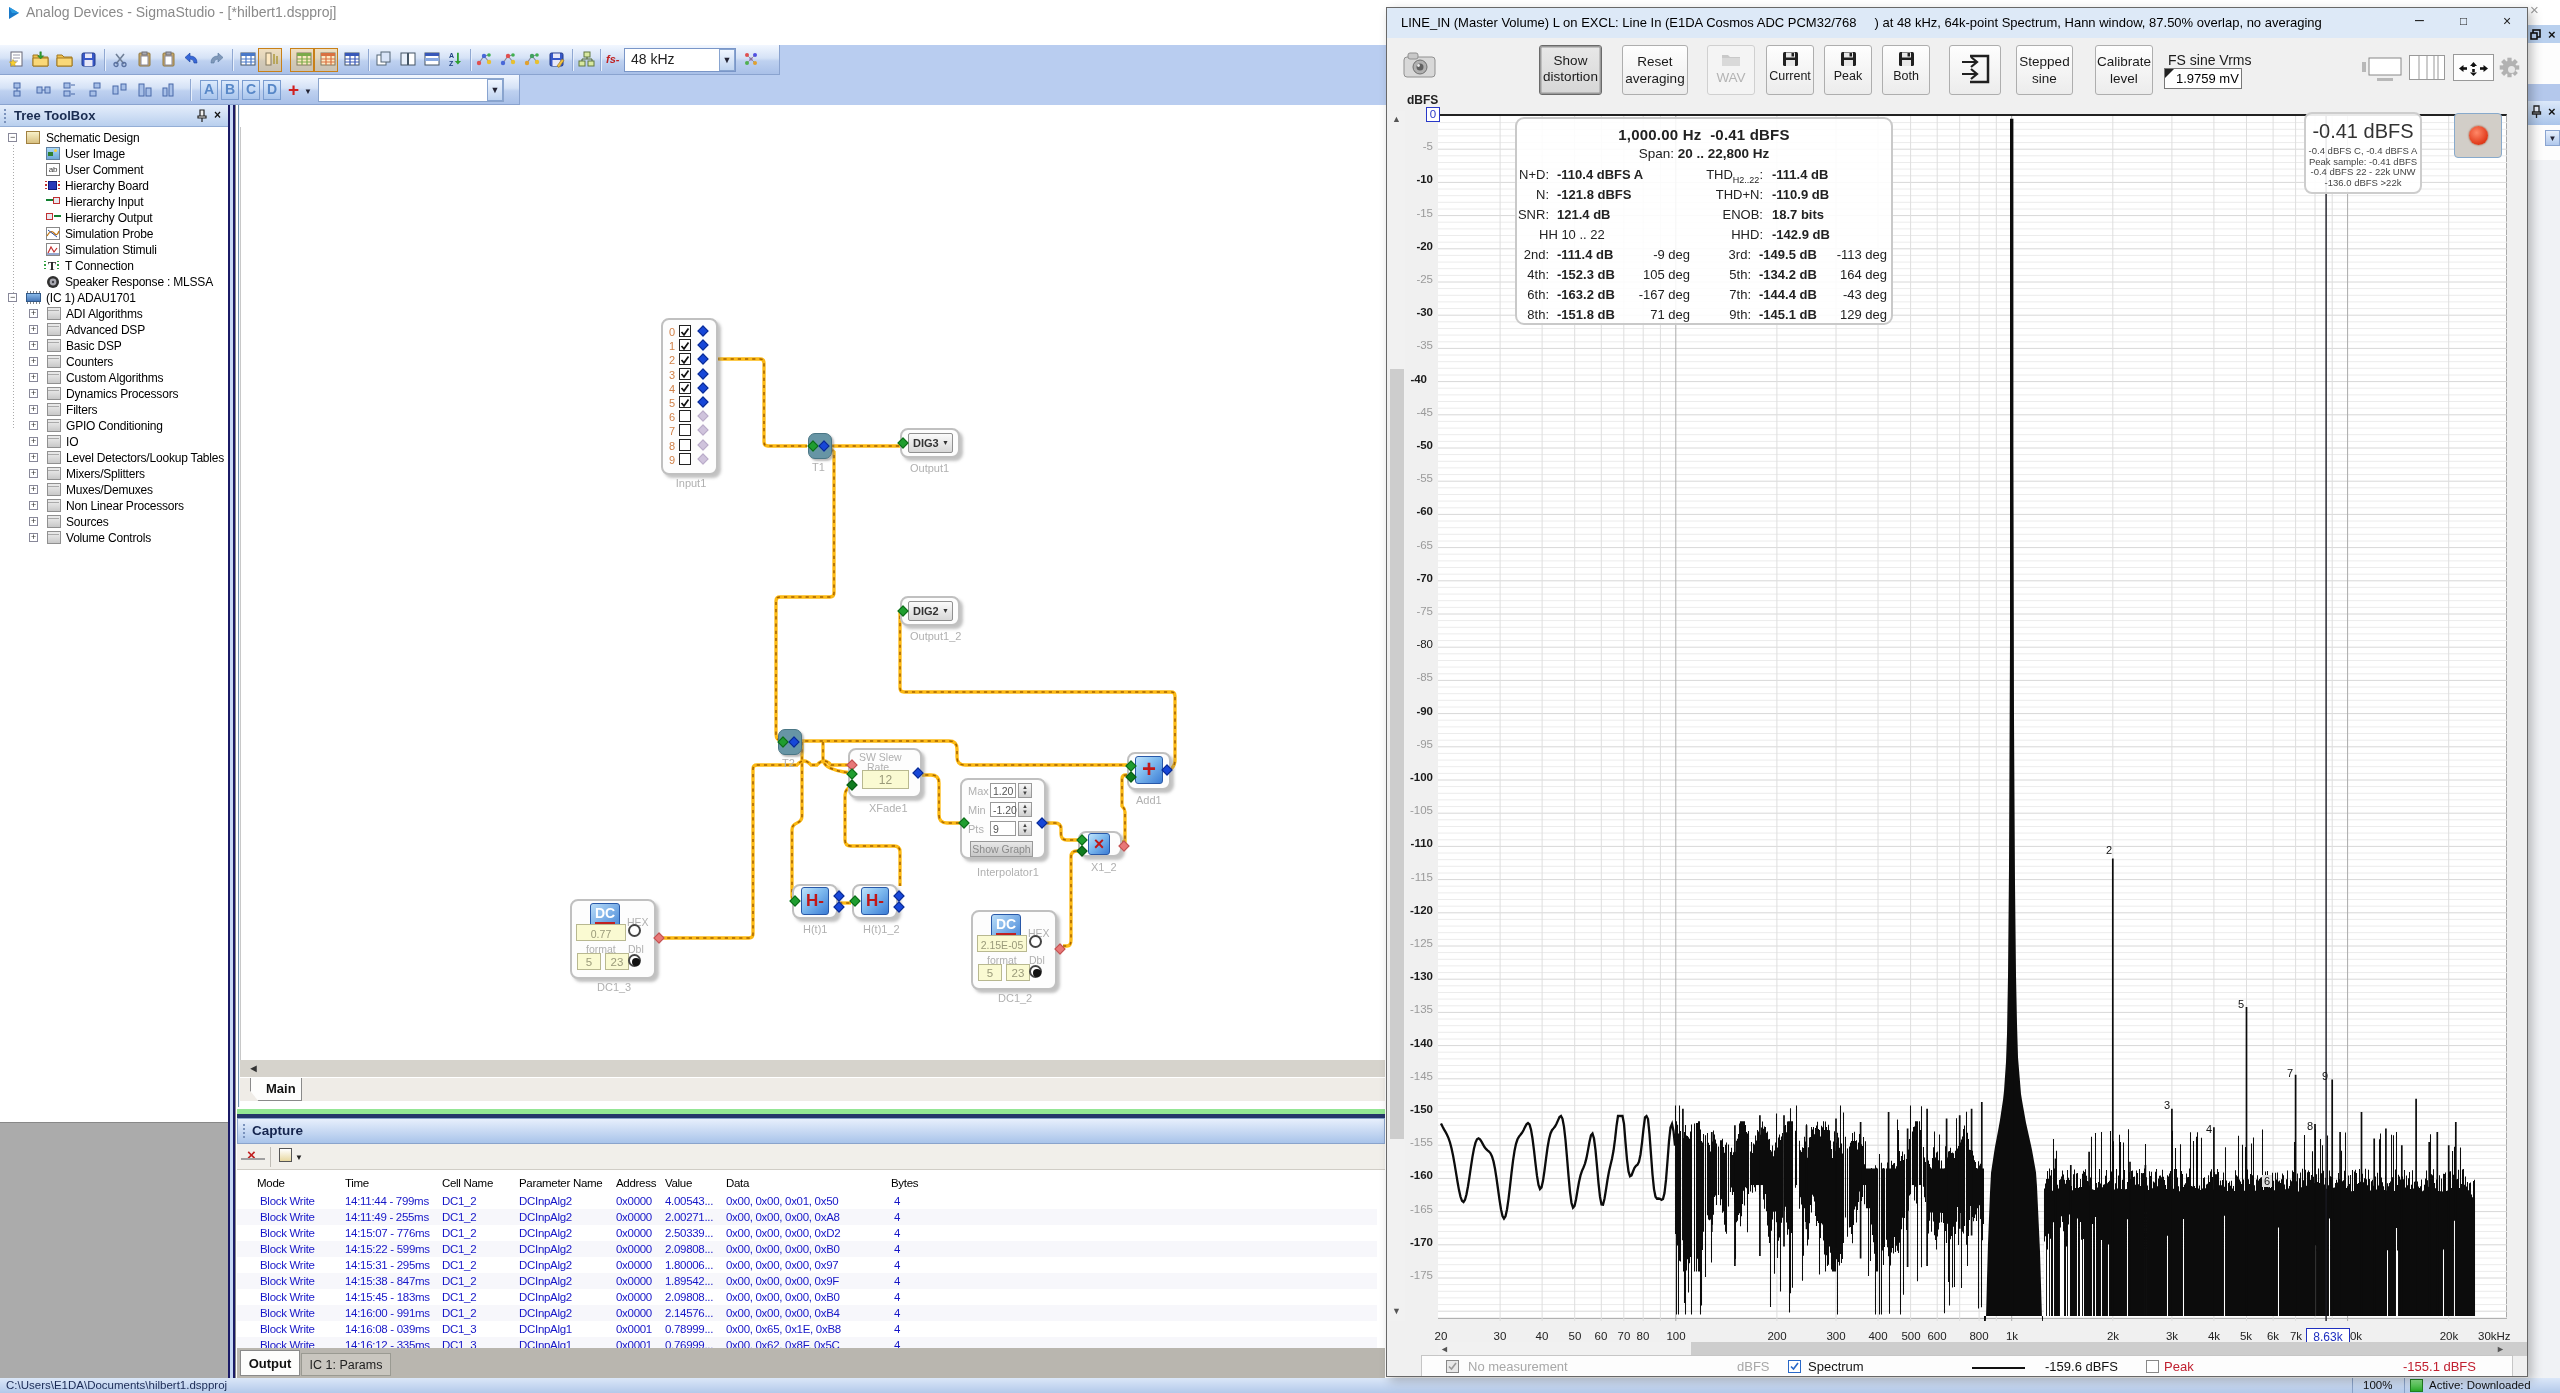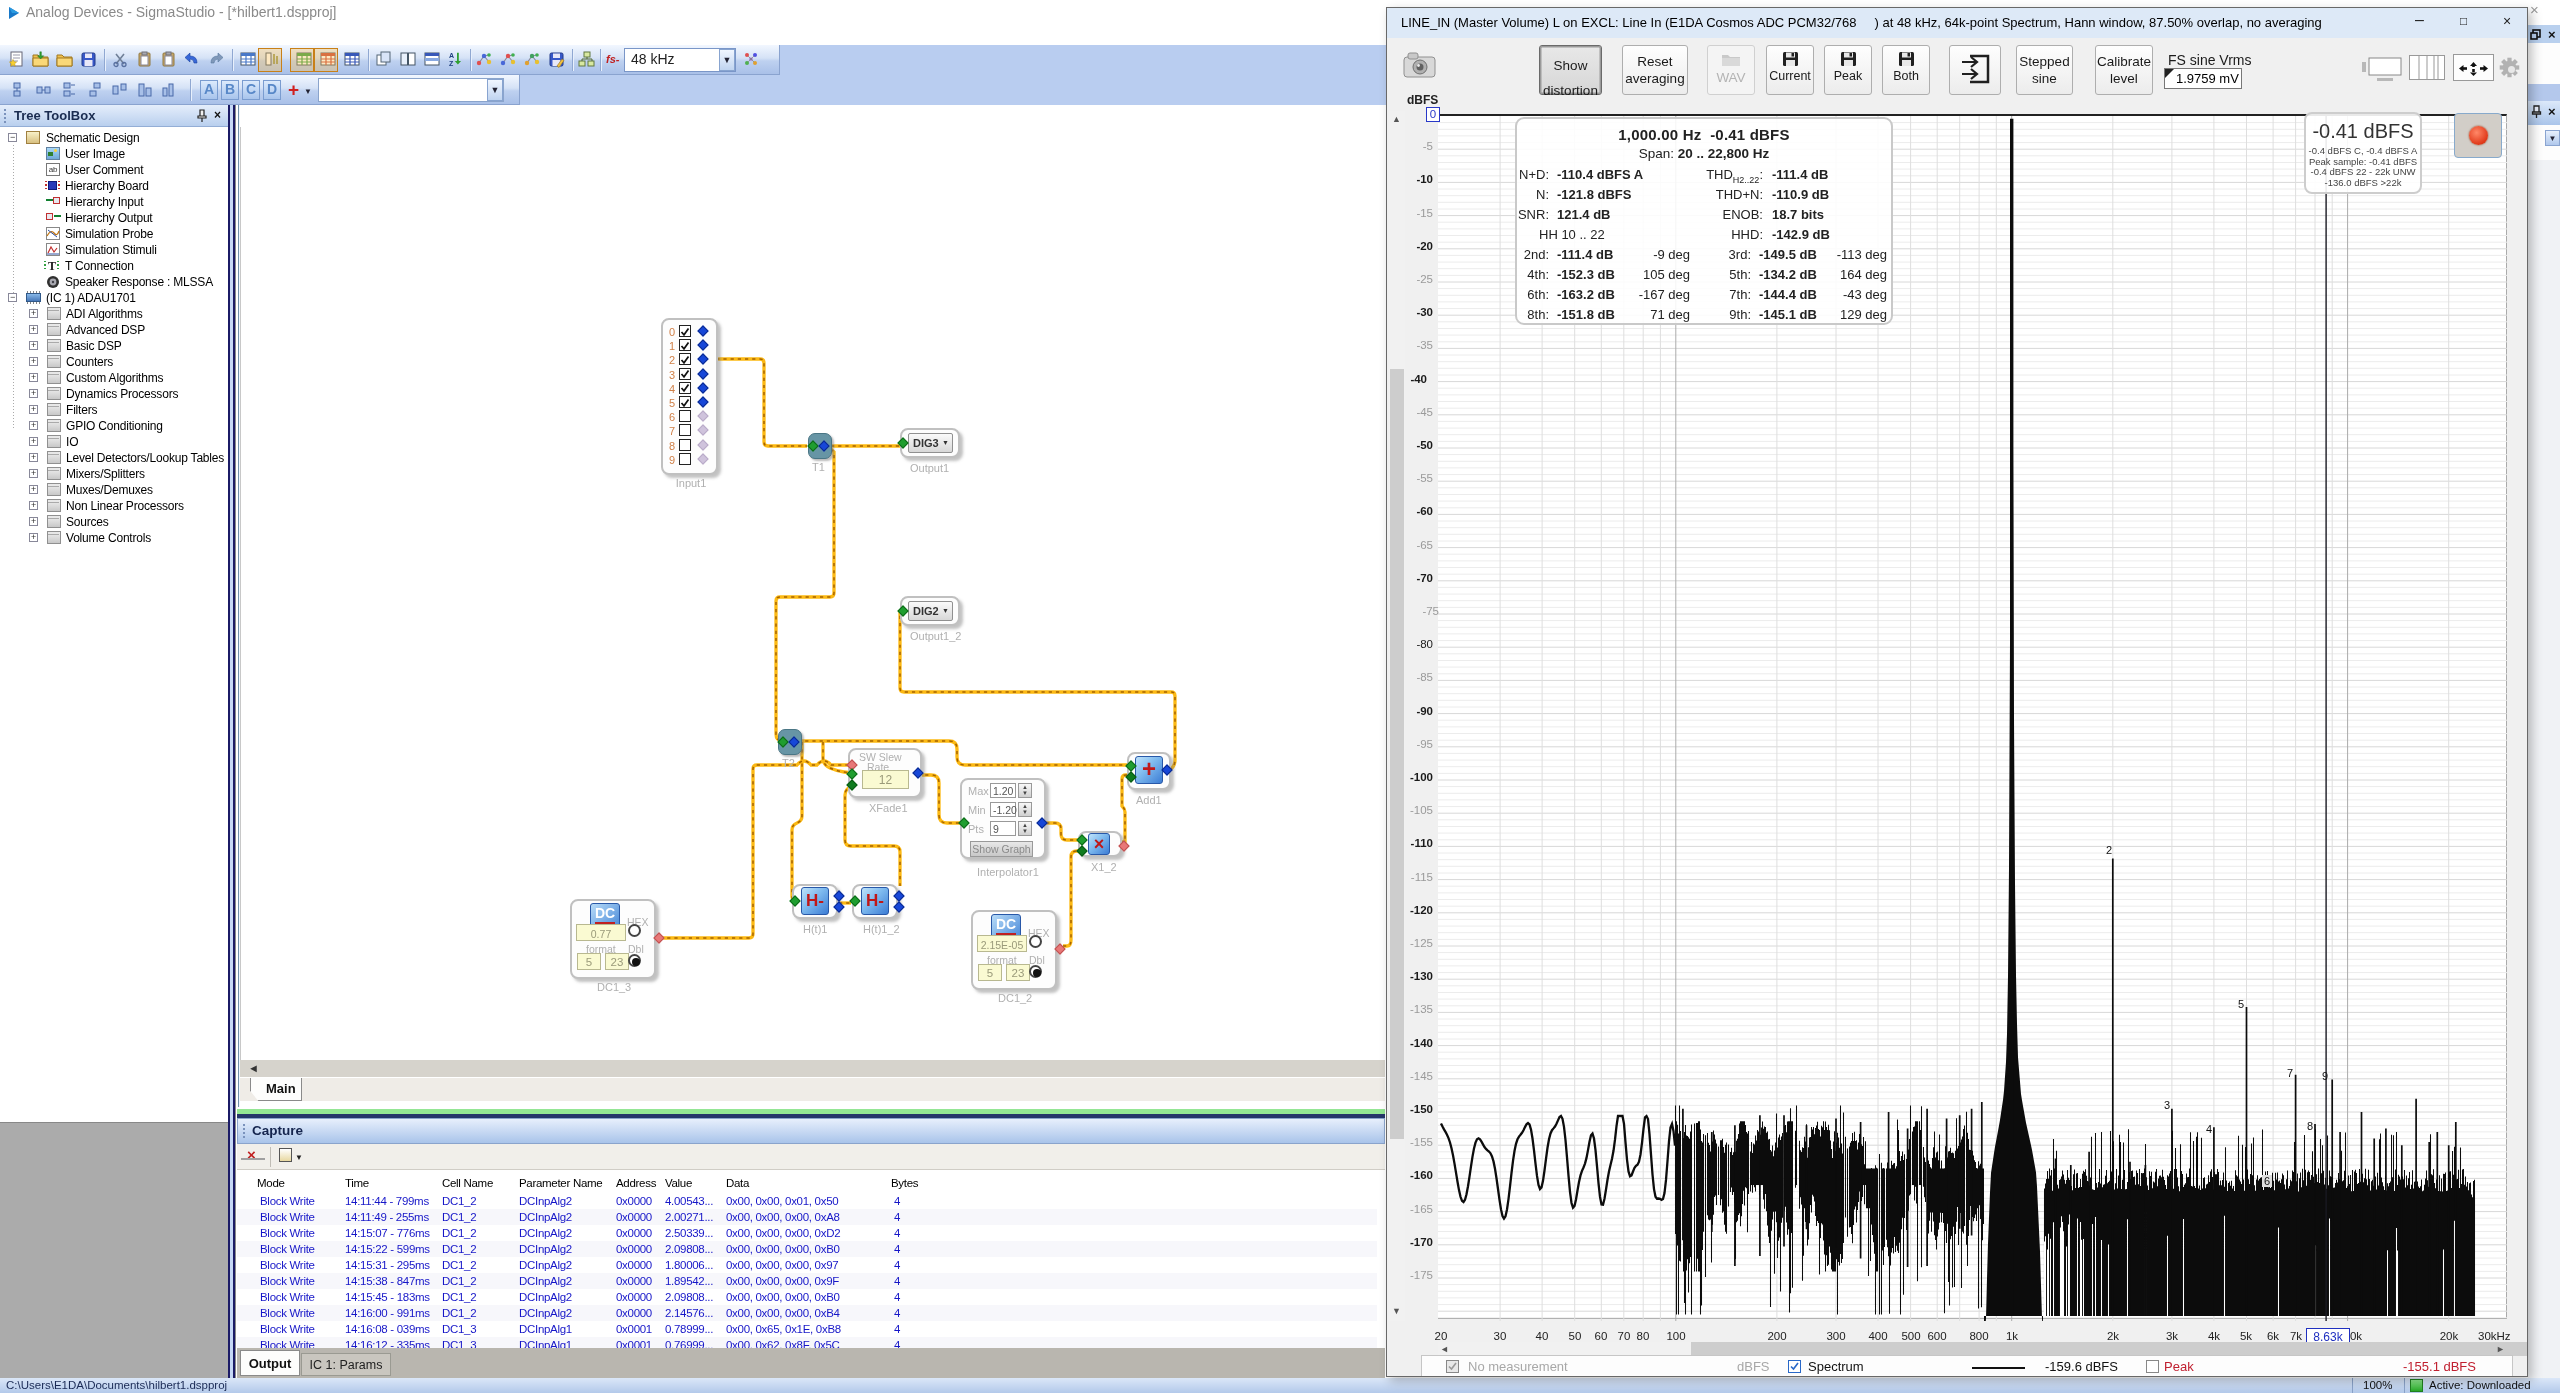--- a/index.html
+++ b/index.html
@@ -695,21 +695,21 @@
         <span class="abs" style="left:1116px;top:5px;font-size:14px;color:#222">×</span>
       </div>
       <svg class="abs" style="left:16px;top:43px" width="34" height="28">
         <rect x="1" y="6" width="31" height="20" rx="3" fill="#d8d8d8" stroke="#909090"></rect>
         <rect x="5" y="2" width="10" height="6" rx="2" fill="#c8c8c8" stroke="#909090"></rect>
         <circle cx="17" cy="16" r="7" fill="#b0b0b0" stroke="#707070"></circle>
         <circle cx="17" cy="16" r="3.5" fill="#606060"></circle>
         <circle cx="15.5" cy="14.5" r="1.4" fill="#e8e8e8"></circle>
       </svg>
       <div class="wbtn" style="left:152px;top:37px;width:63px;height:50px;font-size:13.5px;background:linear-gradient(#e8e8e8,#d6d6d6);border:1px solid #6a6a6a;box-shadow:inset 0 0 0 1.5px #9a9a9a;">
-        <div style="margin-top:7px;line-height:25px">Show<br>distortion</div>
+        <div style="margin-top:7px;line-height:16px">Show<br>distortion</div>
       </div>
       <div class="wbtn" style="left:235px;top:37px;width:66px;height:50px;font-size:13.5px;">
         <div style="margin-top:7px;line-height:17px">Reset<br>averaging</div>
       </div>
       <div class="wbtn" style="left:320px;top:37px;width:48px;height:50px;font-size:13.5px;background:#f4f4f4;border-color:#d0d0d0;">
         <svg width="20" height="15" style="display:block;margin:6px auto 0">
           <path d="M1 3 h6 l2 2 h10 v9 h-18 z" fill="#c9c9c9"></path>
           <path d="M1 6 h18 v8 h-18 z" fill="#d9d9d9"></path>
         </svg>
         <div style="color:#b4b4b4;margin-top:3px">WAV</div>
@@ -861,21 +861,21 @@
       <span class="ylab" style="left:6px;top:265px;color:#9a9a9a">-25</span>
       <span class="ylab" style="left:6px;top:298px;color:#1a1a1a;font-weight:bold">-30</span>
       <span class="ylab" style="left:6px;top:331px;color:#9a9a9a">-35</span>
       <span class="ylab" style="left:0;top:365px;color:#1a1a1a;font-weight:bold">-40</span>
       <span class="ylab" style="left:6px;top:398px;color:#9a9a9a">-45</span>
       <span class="ylab" style="left:6px;top:431px;color:#1a1a1a;font-weight:bold">-50</span>
       <span class="ylab" style="left:6px;top:464px;color:#9a9a9a">-55</span>
       <span class="ylab" style="left:6px;top:497px;color:#1a1a1a;font-weight:bold">-60</span>
       <span class="ylab" style="left:6px;top:531px;color:#9a9a9a">-65</span>
       <span class="ylab" style="left:6px;top:564px;color:#1a1a1a;font-weight:bold">-70</span>
-      <span class="ylab" style="left:12px;top:597px;color:#9a9a9a">-75</span>
+      <span class="ylab" style="left:6px;top:597px;color:#9a9a9a">-75</span>
       <span class="ylab" style="left:6px;top:630px;color:#1a1a1a;font-weight:normal">-80</span>
       <span class="ylab" style="left:6px;top:663px;color:#9a9a9a">-85</span>
       <span class="ylab" style="left:6px;top:697px;color:#1a1a1a;font-weight:bold">-90</span>
       <span class="ylab" style="left:6px;top:730px;color:#9a9a9a">-95</span>
       <span class="ylab" style="left:6px;top:763px;color:#1a1a1a;font-weight:bold">-100</span>
       <span class="ylab" style="left:6px;top:796px;color:#9a9a9a">-105</span>
       <span class="ylab" style="left:6px;top:829px;color:#1a1a1a;font-weight:bold">-110</span>
       <span class="ylab" style="left:6px;top:863px;color:#9a9a9a">-115</span>
       <span class="ylab" style="left:6px;top:896px;color:#1a1a1a;font-weight:bold">-120</span>
       <span class="ylab" style="left:6px;top:929px;color:#9a9a9a">-125</span>

